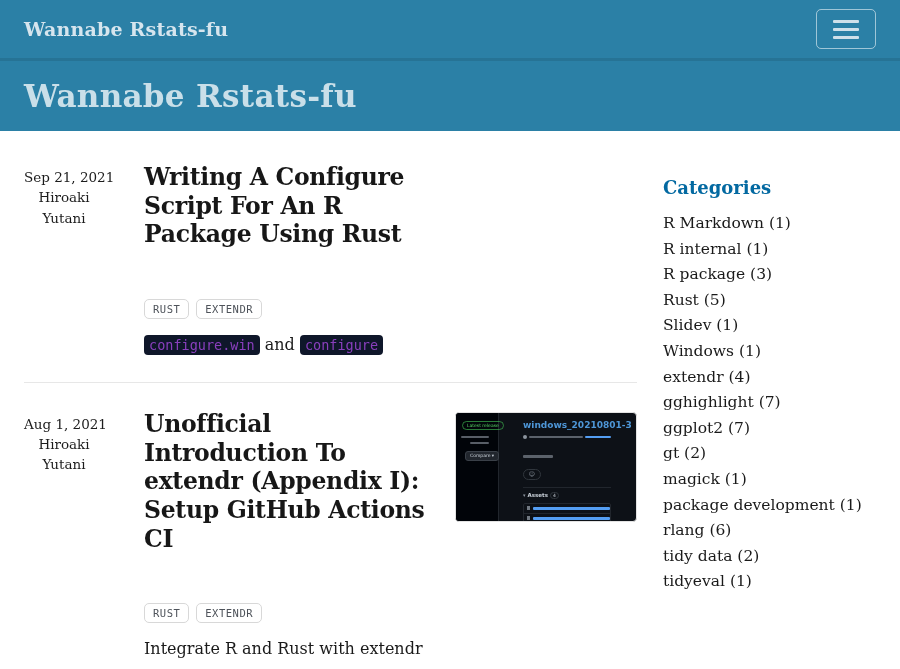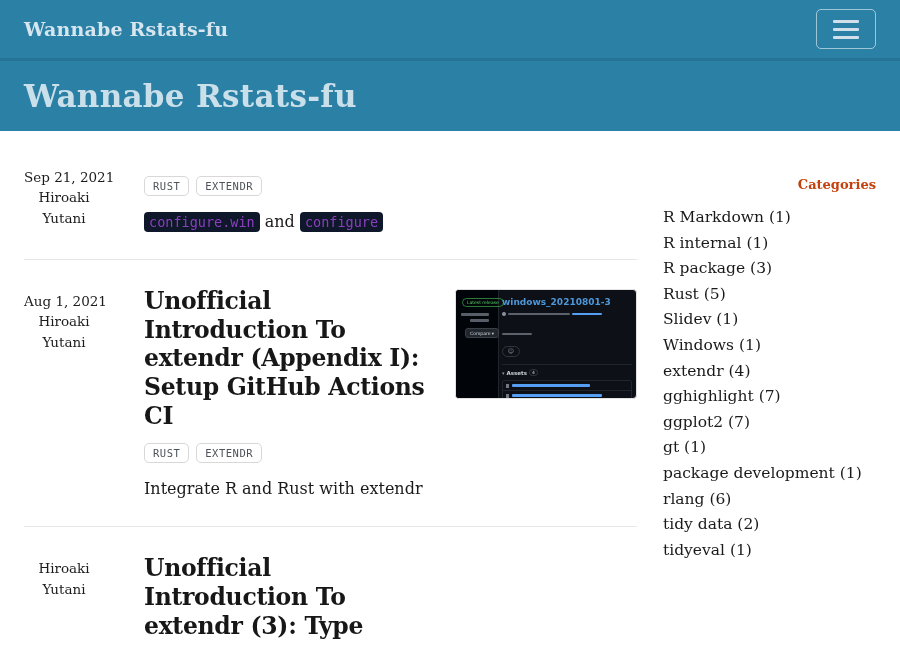--- a/index.html
+++ b/index.html
@@ -45,21 +45,21 @@
   .meta .author{width:80px;text-align:center;}
   .ptitle{
     margin:0;font-size:23.5px;line-height:1.22;font-weight:bold;color:#171717;
     letter-spacing:-.3px;max-width:298px;cursor:pointer;
   }
   .trow{display:flex;justify-content:space-between;align-items:flex-start;}
   .tags{margin-top:13px;display:flex;gap:7px;}
   .tag{
     display:inline-block;font-family:"DejaVu Sans Mono", monospace;
     font-size:10.5px;letter-spacing:.5px;color:#4e535a;background:#fff;
-    border:1px solid #d8d8d8;border-radius:5px;padding:3px 8px;
+    border:1px solid #d8d8d8;border-radius:5px;padding:3px 8px;margin-top:37px;
   }
   .desc{margin:14px 0 0;font-size:16px;line-height:1.5;color:#1a1a1a;}
   .code{
     font-family:"DejaVu Sans Mono", monospace;font-size:13.5px;color:#8a3fbe;
     background:#0f172a;border-radius:4px;padding:2px 5px;
   }
   
   .thumb{
     position:relative;width:182px;height:110px;flex-shrink:0;margin-top:2px;
     background:#0d1117;border-radius:4px;overflow:hidden;cursor:pointer;
@@ -77,21 +77,21 @@
   }
   .th-bar{display:inline-block;height:2.5px;border-radius:1px;background:#7d8590;opacity:.7;}
   .th-bar.blue{background:#58a6ff;opacity:.95;}
   .th-side .l1{position:absolute;left:5px;top:23px;width:28px;}
   .th-side .l2{position:absolute;left:14px;top:29px;width:19px;}
   .th-compare{
     position:absolute;left:9px;top:38px;font-size:4.5px;color:#c9d1d9;
     background:#21262d;border:1px solid #3a4048;border-radius:3px;padding:1.5px 4px;
     white-space:nowrap;
   }
-  .th-main{position:absolute;left:42px;top:0;right:0;bottom:0;padding:7px 4px;box-sizing:border-box;}
+  .th-main{position:absolute;left:42px;top:0;right:0;bottom:0;padding:7px 25px;box-sizing:border-box;}
   .th-title{font-size:9px;font-weight:bold;color:#4e97d8;white-space:nowrap;}
   .th-metaline{margin-top:5px;display:flex;align-items:center;gap:2px;}
   .th-avatar{width:4px;height:4px;border-radius:50%;background:#8b949e;flex-shrink:0;}
   .th-runline{margin-top:4px;}
   .th-react{
     margin-top:7px;width:16px;height:9px;border:1px solid #30363d;border-radius:6px;
     color:#8b949e;font-size:6px;line-height:8px;text-align:center;
   }
   .th-assets{
     margin-top:7px;padding-top:4px;border-top:1px solid #21262d;
@@ -104,21 +104,21 @@
   }
   .th-row{
     margin-top:0;height:9px;border-top:1px solid #21262d;display:flex;
     align-items:center;gap:3px;
   }
   .th-row:first-of-type{border-top:none;}
   .th-rows{margin-top:4px;border:1px solid #21262d;border-radius:2px;}
   .th-fileicon{width:3px;height:4px;background:#8b949e;opacity:.8;flex-shrink:0;margin-left:3px;}
   
   .sidebar{width:213px;margin-left:26px;padding-top:14px;box-sizing:border-box;}
-  .sidebar h3{margin:0;font-size:13px;font-weight:bold;color:#c2410c;text-align:right;}
+  .sidebar h3{margin:0;font-size:18px;font-weight:bold;color:#0369a1;}
   .cats{margin:13px 0 0;padding:0;list-style:none;}
   .cats li{font-size:15.5px;line-height:25.6px;color:#1a1a1a;cursor:pointer;}
 </style>
 </head>
 <body>
 
 <nav class="navbar">
   <a class="brand">Wannabe Rstats-fu</a>
   <button class="nav-toggle">
     <span class="burger">
@@ -135,20 +135,21 @@
 
 <div class="main">
   <section class="posts">
 
     <article class="post">
       <div class="meta">
         <div class="date">Sep 21, 2021</div>
         <div class="author">Hiroaki Yutani</div>
       </div>
       <div class="body">
+        <h2 class="ptitle">Writing A Configure Script For An R Package Using Rust</h2>
         <div class="tags">
           <span class="tag">RUST</span>
           <span class="tag">EXTENDR</span>
         </div>
         <p class="desc"><code class="code">configure.win</code><span> and </span><code class="code">configure</code></p>
       </div>
     </article>
 
     <article class="post">
       <div class="meta">
@@ -219,20 +220,21 @@
     <ul class="cats">
       <li>R Markdown (1)</li>
       <li>R internal (1)</li>
       <li>R package (3)</li>
       <li>Rust (5)</li>
       <li>Slidev (1)</li>
       <li>Windows (1)</li>
       <li>extendr (4)</li>
       <li>gghighlight (7)</li>
       <li>ggplot2 (7)</li>
-      <li>gt (1)</li>
+      <li>gt (2)</li>
+      <li>magick (1)</li>
       <li>package development (1)</li>
       <li>rlang (6)</li>
       <li>tidy data (2)</li>
       <li>tidyeval (1)</li>
     </ul>
   </aside>
 </div>
 
 </body></html>

